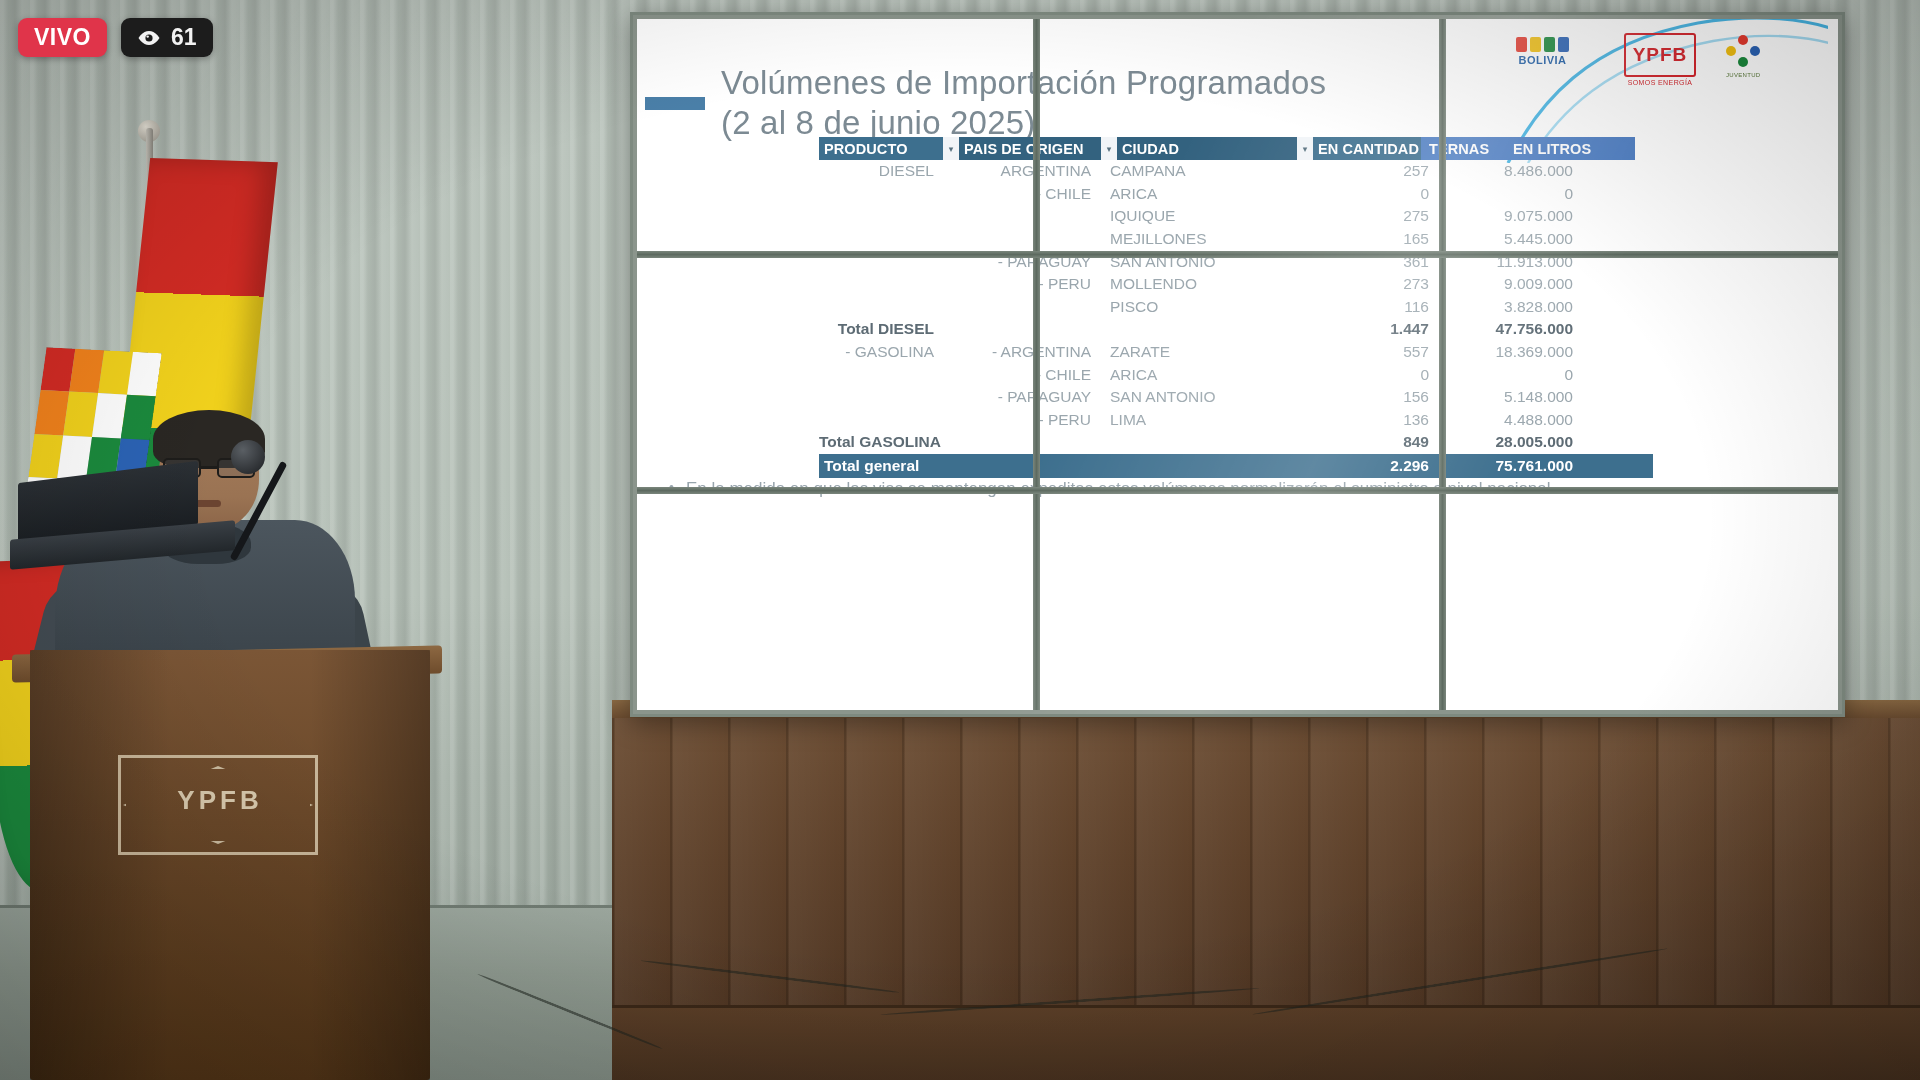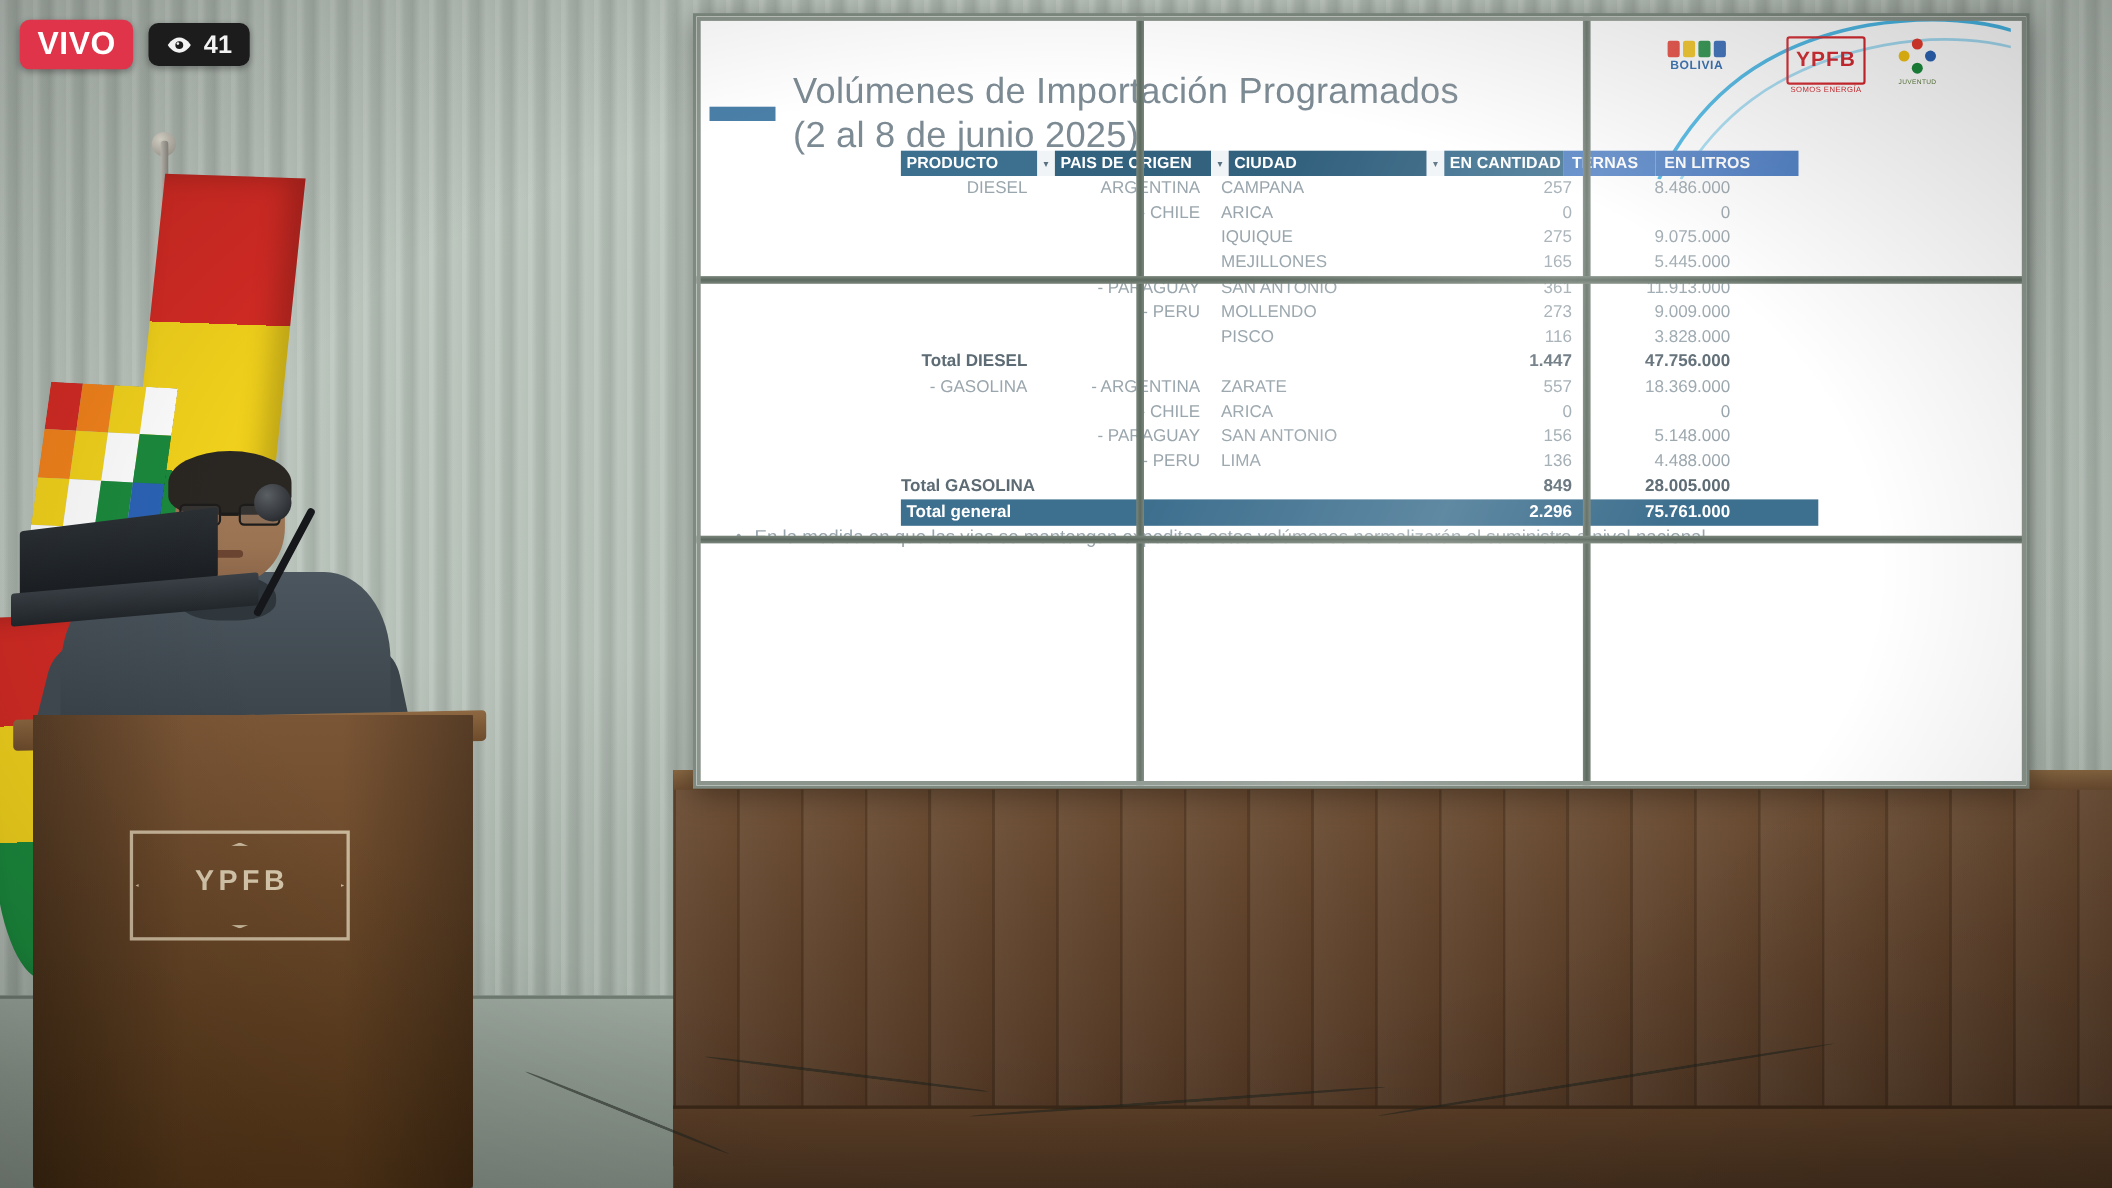--- a/index.html
+++ b/index.html
@@ -311,21 +311,21 @@
     background:linear-gradient(180deg,#7d8880,#5a645d);
   }
   .wall-right {
     position:absolute; left:1856px; top:700px; width:64px; height:120px;
     background:#8d9a91;
   }
 
   
   .badges { position:absolute; left:18px; top:18px; display:flex; gap:14px; align-items:center; z-index:40; }
   .badge-live {
-    background:#e0344a; color:#fff; font-weight:700; font-size:29px;
+    background:#e0344a; color:#fff; font-weight:700; font-size:23px;
     padding:6px 16px; border-radius:9px; letter-spacing:.5px;
     box-shadow:0 2px 6px rgba(0,0,0,.3);
   }
   .badge-views {
     background:#1c1c1c; color:#f2f2f2; font-weight:700; font-size:23px;
     padding:6px 16px; border-radius:9px; display:flex; align-items:center; gap:10px;
     box-shadow:0 2px 6px rgba(0,0,0,.3);
   }
   .eye { width:24px; height:16px; position:relative; }
   .eye svg { display:block; }
@@ -603,18 +603,18 @@
   <div class="badges">
     <div class="badge-live">VIVO</div>
     <div class="badge-views">
       <span class="eye">
         <svg width="24" height="16" viewBox="0 0 24 16">
           <path d="M12 1C5.5 1 1.5 8 1.5 8S5.5 15 12 15s10.5-7 10.5-7S18.5 1 12 1z" fill="#f2f2f2"></path>
           <circle cx="12" cy="8" r="3.6" fill="#1c1c1c"></circle>
           <circle cx="10.7" cy="6.6" r="1.2" fill="#f2f2f2"></circle>
         </svg>
       </span>
-      <span>41</span>
+      <span>61</span>
     </div>
   </div>
 
   <div class="vignette"></div>
 </div>
 
 </body></html>

